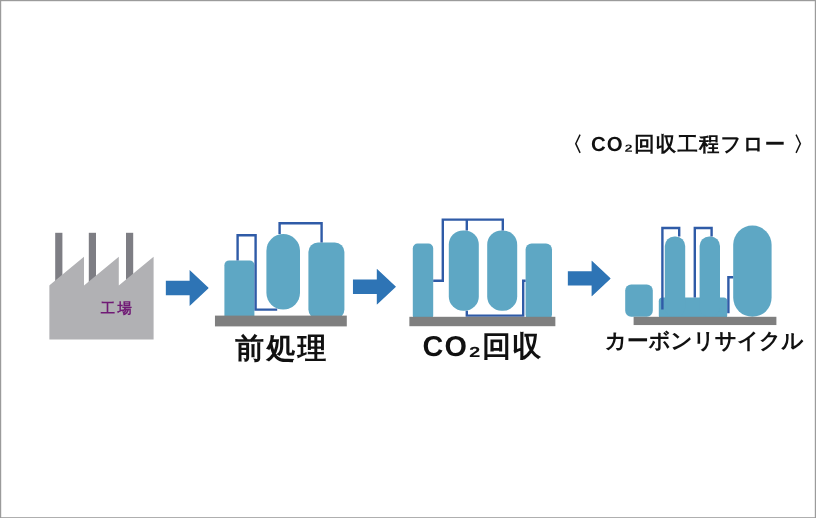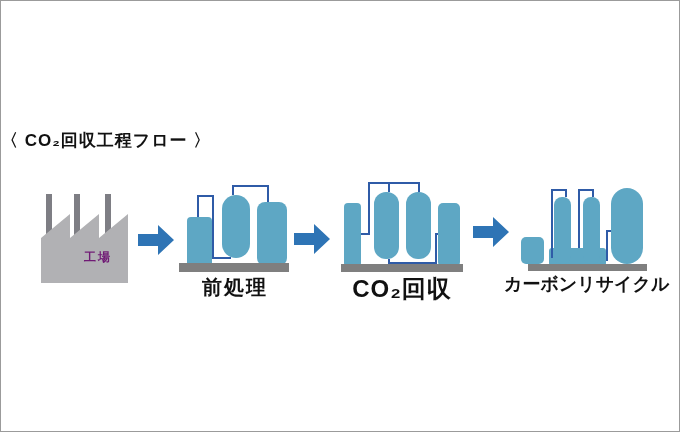--- a/index.html
+++ b/index.html
@@ -8,24 +8,24 @@
     width: 680px;
     height: 432px;
     background: #ffffff;
     border: 1px solid #9b9b9b;
     box-sizing: border-box;
     font-family: "Liberation Sans", "DejaVu Sans", sans-serif;
     overflow: hidden;
   }
   .title {
     position: absolute;
-    top: 128px;
+    top: 108px;
     left: 0;
     width: 100%;
-    text-align: left;
+    text-align: right;
     font-size: 17px;
     font-weight: bold;
     color: #111111;
     letter-spacing: 1px;
   }
   .flow-item { position: absolute; }
   .step-label {
     position: absolute;
     text-align: center;
     font-weight: bold;
@@ -36,21 +36,21 @@
     position: absolute;
     top: 58px;
     left: 13px;
     width: 88px;
     text-align: center;
     font-size: 12px;
     font-weight: bold;
     color: #701a75;
     letter-spacing: 2px;
   }
-  .lbl-pre   { top: 93px; left: 0; width: 112px; font-size: 20px; letter-spacing: 2px; }
+  .lbl-pre   { top: 93px; left: 0; width: 112px; font-size: 24px; letter-spacing: 2px; }
   .lbl-co2   { top: 94px; left: 0; width: 122px; font-size: 24px; letter-spacing: 1px; }
   .lbl-carbon{ top: 89px; left: -15px; width: 160px; font-size: 18px; font-family: Liberation Serif, serif; }
   svg { display: block; }
 </style>
 </head>
 <body>
 
 <div class="canvas">
 
   <div class="title">〈 CO₂回収工程フロー 〉</div>

